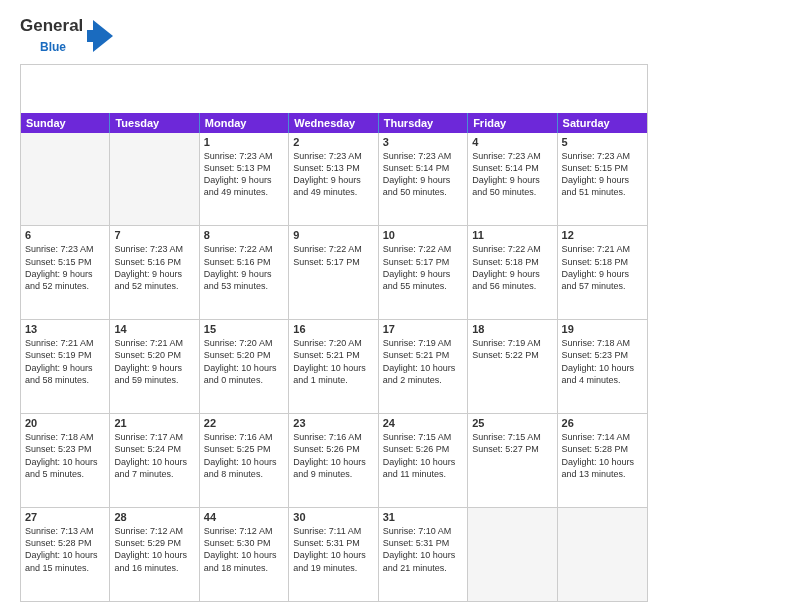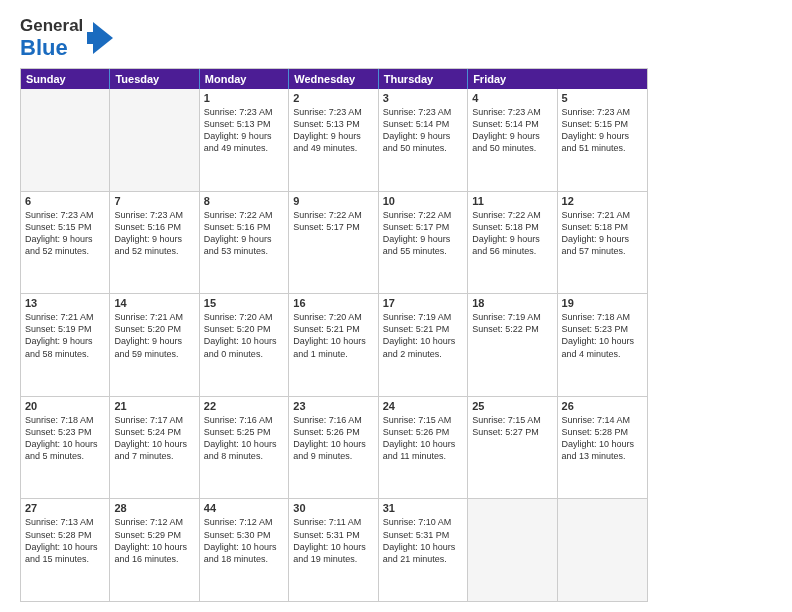--- a/index.html
+++ b/index.html
@@ -48,21 +48,22 @@
     }
     .calendar {
       flex: 1;
       display: flex;
       flex-direction: column;
       border: 1px solid #ccc;
     }
     .cal-header {
       display: grid;
       grid-template-columns: repeat(7, 1fr);
-      background: #4c1d95;
+      background: #6d28d9;
+      margin-top: 48px;
     }
     .cal-header-cell {
       color: #fff;
       font-size: 11px;
       font-weight: bold;
       padding: 4px 5px;
       text-align: left;
       border-right: 1px solid #4a8fd4;
     }
     .cal-header-cell:last-child { border-right: none; }
@@ -104,21 +105,21 @@
 <body>
 
 <div class="page">
   <div class="header">
     <div class="logo">
       <div>
         <div class="logo-text">
   <div style="display:flex;align-items:center;gap:2px;">
     <div style="line-height:1.1;">
       <span style="font-size:17px;font-weight:bold;color:#333;">General</span><br>
-      <span style="font-size:22px;font-weight:bold;color:#1a6bbf;">Blue</span>
+      <span style="font-size:12px;font-weight:bold;color:#1a6bbf;margin-left:20px;">Blue</span>
     </div>
     <svg width="30" height="36" viewBox="0 0 30 36">
       <polygon points="8,2 28,18 8,34 8,24 2,24 2,12 8,12" fill="#1a6bbf"></polygon>
     </svg>
   </div>
 </div>
       </div>
     </div>
     <div class="title-block">
       <div class="month-year"></div>
@@ -127,20 +128,21 @@
   </div>
 
   <div class="calendar">
     <div class="cal-header" id="cal-header">
         <div class="cal-header-cell">Sunday</div>
         <div class="cal-header-cell">Tuesday</div>
         <div class="cal-header-cell">Monday</div>
         <div class="cal-header-cell">Wednesday</div>
         <div class="cal-header-cell">Thursday</div>
         <div class="cal-header-cell">Friday</div>
+        <div class="cal-header-cell">Saturday</div>
       </div>
     <div class="cal-body" id="cal-body">
         <div class="cal-row">
           <div class="cal-cell empty"></div>
           <div class="cal-cell empty"></div>
           <div class="cal-cell">
         <div class="day-num">1</div>
         <div class="cell-line">Sunrise: 7:23 AM</div>
         <div class="cell-line">Sunset: 5:13 PM</div>
         <div class="cell-line">Daylight: 9 hours and 49 minutes.</div>

